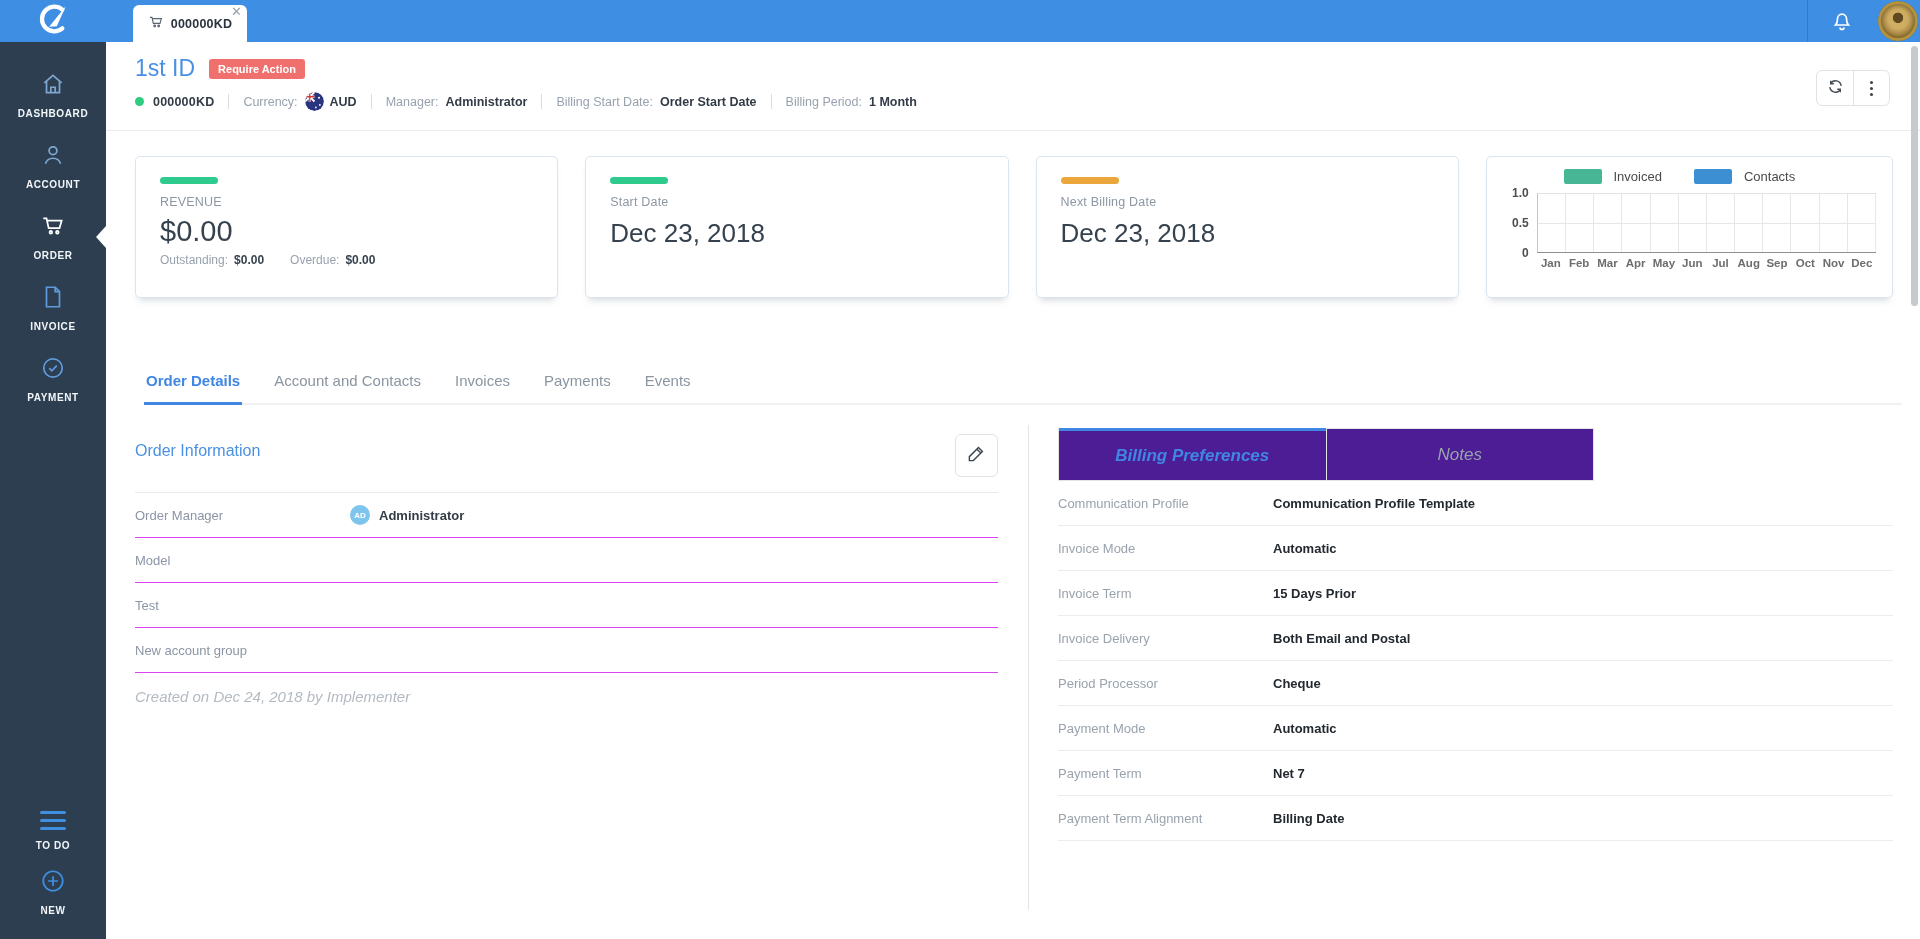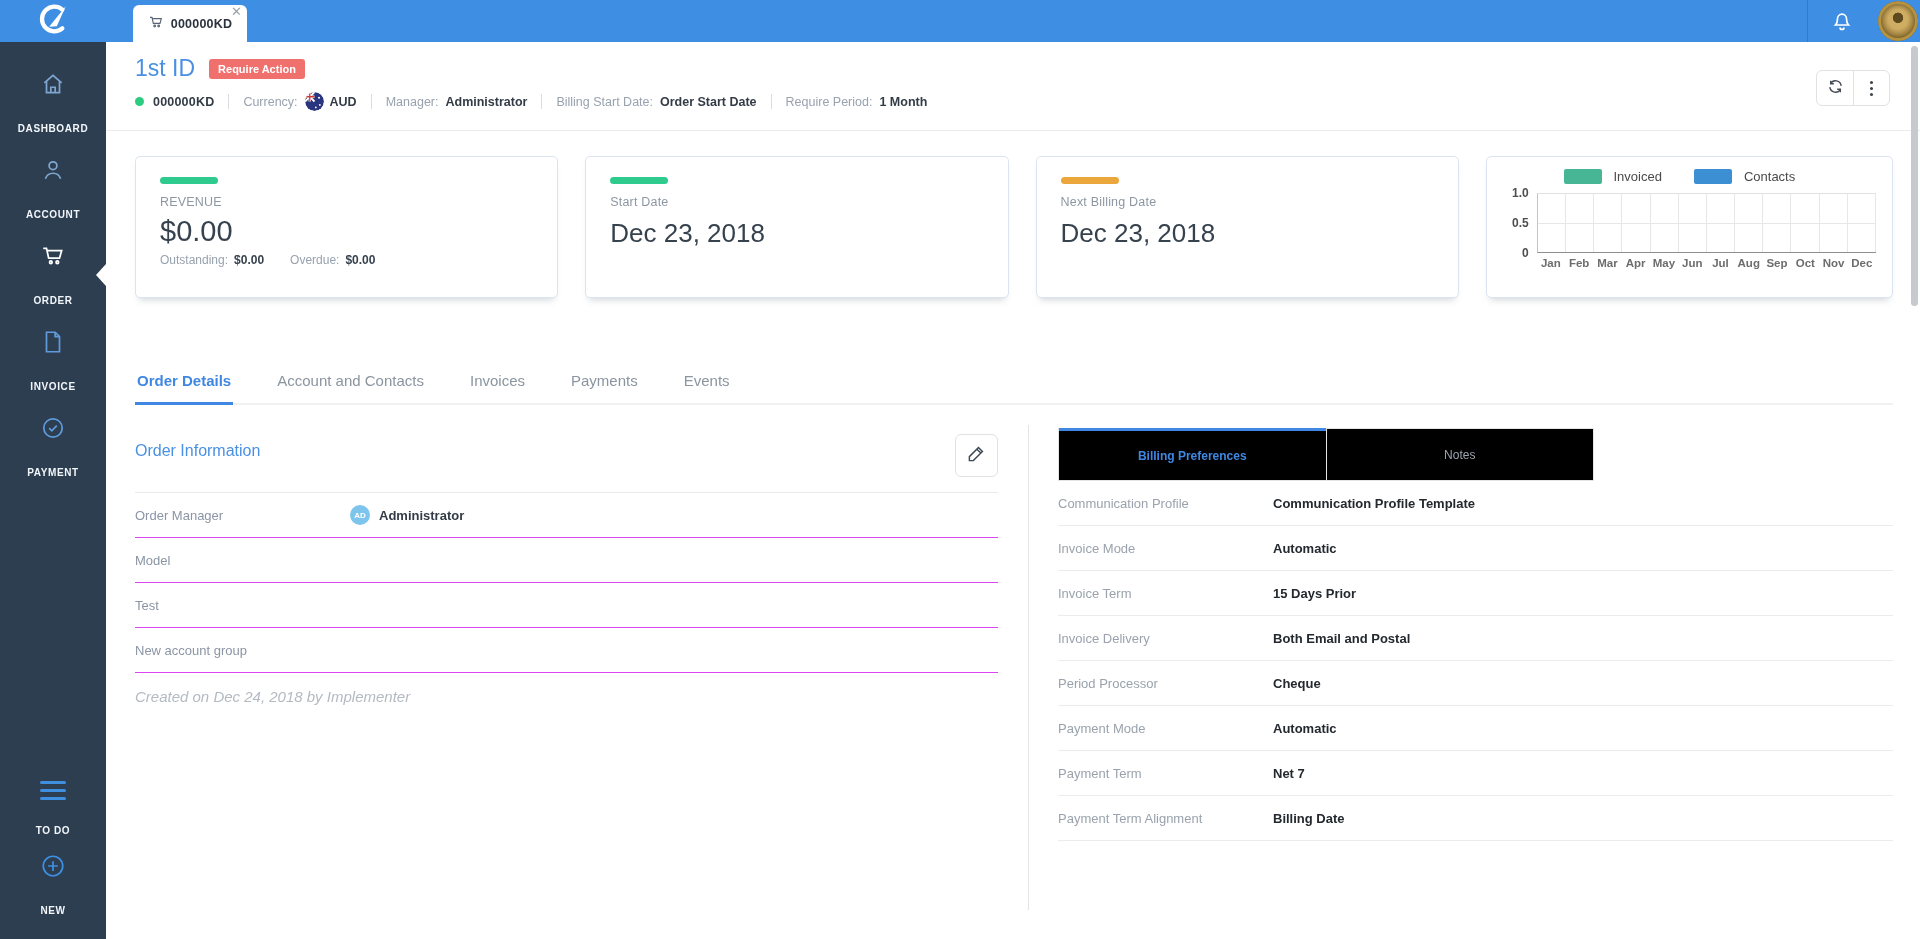--- a/index.html
+++ b/index.html
@@ -65,21 +65,21 @@
   .y-axis { width:34px; position:relative; }
   .y-axis span { position:absolute; right:8px; font-size:12px; font-weight:600; color:#4e4e4e; }
   .y-axis .yt0 { top:-7px; } .y-axis .yt1 { top:50%; margin-top:-7px; } .y-axis .yt2 { bottom:-7px; }
   .plot { flex:1; height:60px; border-left:1px solid #c4c4c4; border-bottom:1px solid #8f8f8f; border-top:1px solid #e2e2e2;
      background: linear-gradient(#e7e7e7,#e7e7e7) 0 50%/100% 1px no-repeat,
        repeating-linear-gradient(90deg, transparent 0, transparent calc(8.3333% - 1px), #e7e7e7 calc(8.3333% - 1px), #e7e7e7 8.3333%); }
   .x-axis { margin-left:34px; display:flex; padding-top:4px; }
   .x-axis span { flex:1; text-align:center; font-size:11.5px; font-weight:700; color:#6d6d6d; }
 
   
-  .section-tabs { position:absolute; top:372px; left:135px; width:1758px; display:flex; gap:42px; border-bottom:2px solid #f1f1f1;align-items:center; }
+  .section-tabs { position:absolute; top:372px; left:144px; width:1758px; display:flex; gap:30px; border-bottom:2px solid #f1f1f1;align-items:center; }
   .tab { position:relative; padding:0 2px 14px; font-size:15px; color:#8b95a0; cursor:pointer; }
   .tab.active { color:#3f87e2; font-weight:600; }
   .tab.active::after { content:''; position:absolute; left:0; right:0; bottom:-2px; height:3px; background:#3f87e2; }
 
   
   .v-divider { position:absolute; left:1028px; top:425px; width:1px; height:485px; background:#e4e4e4; }
   .left-panel { position:absolute; left:135px; top:428px; width:863px; }
   .panel-heading { font-size:16px; font-weight:500; color:#4a90e2; padding-top:14px; }
   .edit-btn { position:absolute; top:6px; right:0; width:43px; height:43px; background:#fff; border:1px solid #e2e2e2; border-radius:6px;
               display:flex; align-items:center; justify-content:center; cursor:pointer; }
@@ -88,42 +88,42 @@
   .info-row { height:45px; display:flex; align-items:center; border-bottom:1px solid #d946ef; }
   .info-label { width:215px; font-size:13px; color:#8b95a5; }
   .info-value { font-size:13px; color:#333c46; font-weight:700; display:flex; align-items:center; }
   .ad-avatar { width:20px; height:20px; border-radius:50%; background:#7ec5ee; color:#fff; font-size:8px; font-weight:700;
                display:flex; align-items:center; justify-content:center; margin-right:9px; }
   .created-note { margin-top:15px; font-size:15px; font-style:italic; color:#b3bac2; }
 
   
   .right-panel { position:absolute; left:1058px; top:428px; width:835px; }
   .bp-tabs { width:536px; display:flex; border-left:1px solid #e4e4e4; border-right:1px solid #e4e4e4; border-bottom:1px solid #e4e4e4; }
-  .bp-tab { flex:1; height:52px; display:flex; align-items:center; justify-content:center; font-size:12px; color:#9aa3ad;
-            border-top:1px solid #e4e4e4; background:#000000; cursor:pointer; }
+  .bp-tab { flex:1; height:52px; display:flex; align-items:center; justify-content:center; font-size:17px; color:#9aa3ad;
+            border-top:1px solid #e4e4e4; background:#4c1d95; cursor:pointer;font-style:italic; }
   .bp-tab + .bp-tab { border-left:1px solid #e4e4e4; }
   .bp-tab.active { border-top:3px solid #3f87e2; color:#3f87e2; font-weight:600; }
   .bp-header { height:58px; display:flex; align-items:center; border-bottom:1px solid #e8e8e8; position:relative; }
   .bp-heading { font-size:15px; font-weight:700; color:#333a42; }
   .bp-actions { margin-left:auto; display:flex; gap:8px; align-items:center; }
   .bp-edit-btn { width:43px; height:43px; background:#fff; border:1px solid #e2e2e2; border-radius:6px;
                  display:flex; align-items:center; justify-content:center; cursor:pointer; }
   .bp-edit-btn svg { width:19px; height:19px; }
   .view-all-btn { height:43px; padding:0 14px 0 10px; background:#fff; border:1px solid #cfe0f3; border-radius:5px;
                   display:flex; align-items:center; gap:8px; cursor:pointer; }
   .view-all-btn .check-circle { width:19px; height:19px; border-radius:50%; background:#7cb0e8; color:#fff; font-size:11px;
                   display:flex; align-items:center; justify-content:center; }
   .view-all-btn .va-label { font-size:13.5px; color:#9cc0ea; }
   .field-row { height:45px; display:flex; align-items:center; border-bottom:1px solid #ececec; }
   .field-label { width:215px; font-size:13px; color:#9aa3ad; }
   .field-value { font-size:13px; color:#23292f; font-weight:700; }
 
   
   .sidebar { position:absolute; left:0; top:42px; width:106px; height:897px; background:#2d3e50; display:flex; flex-direction:column; align-items:center; }
-  .side-item { position:relative; width:100%; display:flex; flex-direction:column; align-items:center; gap:22px; margin-bottom:23px; cursor:pointer; }
+  .side-item { position:relative; width:100%; display:flex; flex-direction:column; align-items:center; gap:7px; margin-bottom:23px; cursor:pointer; }
   .side-item:first-child { margin-top:29px; }
   .side-item svg { width:26px; height:26px; }
   .side-label { font-size:10px; font-weight:700; color:#f2f6fa; letter-spacing:.6px; }
   .ic-default { color:#7fa6cf; }
   .ic-bright { color:#5f9bdc; }
   .side-item.active svg { color:#ffffff; }
   .side-item.active::after { content:''; position:absolute; right:0; top:50%; margin-top:-11px; width:0; height:0;
      border-top:11px solid transparent; border-bottom:11px solid transparent; border-right:10px solid #fff; }
   .sidebar-bottom { margin-top:auto; width:100%; display:flex; flex-direction:column; align-items:center; padding-bottom:6px; }
   .sidebar-bottom .side-item { margin-bottom:17px; }
@@ -267,21 +267,21 @@
           </svg>
       </span>
       <span class="meta-value">AUD</span>
       <span class="meta-sep"></span>
       <span class="meta-label">Manager:</span>
       <span class="meta-value">Administrator</span>
       <span class="meta-sep"></span>
       <span class="meta-label">Billing Start Date:</span>
       <span class="meta-value">Order Start Date</span>
       <span class="meta-sep"></span>
-      <span class="meta-label">Require Period:</span>
+      <span class="meta-label">Billing Period:</span>
       <span class="meta-value">1 Month</span>
     </div>
   </div>
 
   <div class="hdr-actions">
     <div class="hdr-action-btn">
       <span>
         <svg viewBox="0 0 24 24" fill="none" stroke="#454c54" stroke-width="2">
             <path d="M20 11a8 8 0 0 0-14.9-3"></path>
             <path d="M4 13a8 8 0 0 0 14.9 3"></path>

